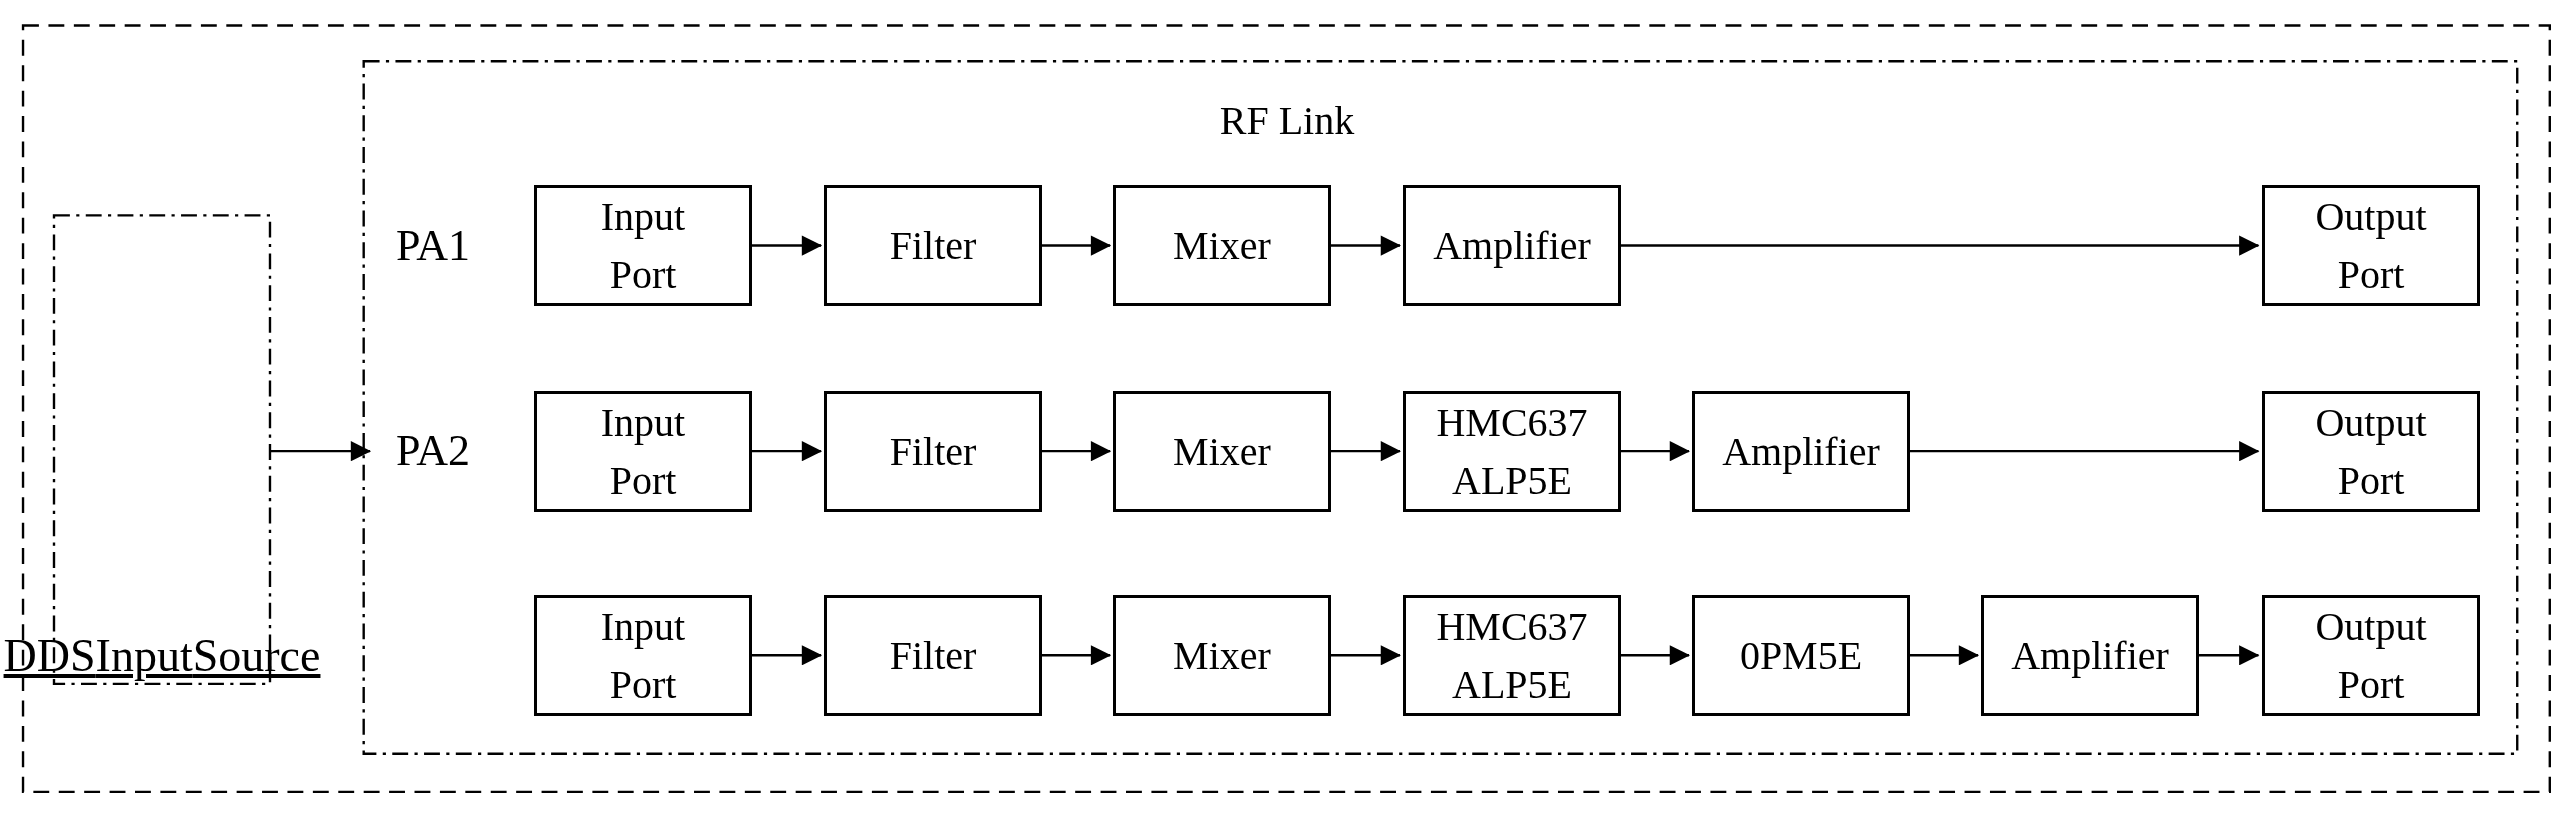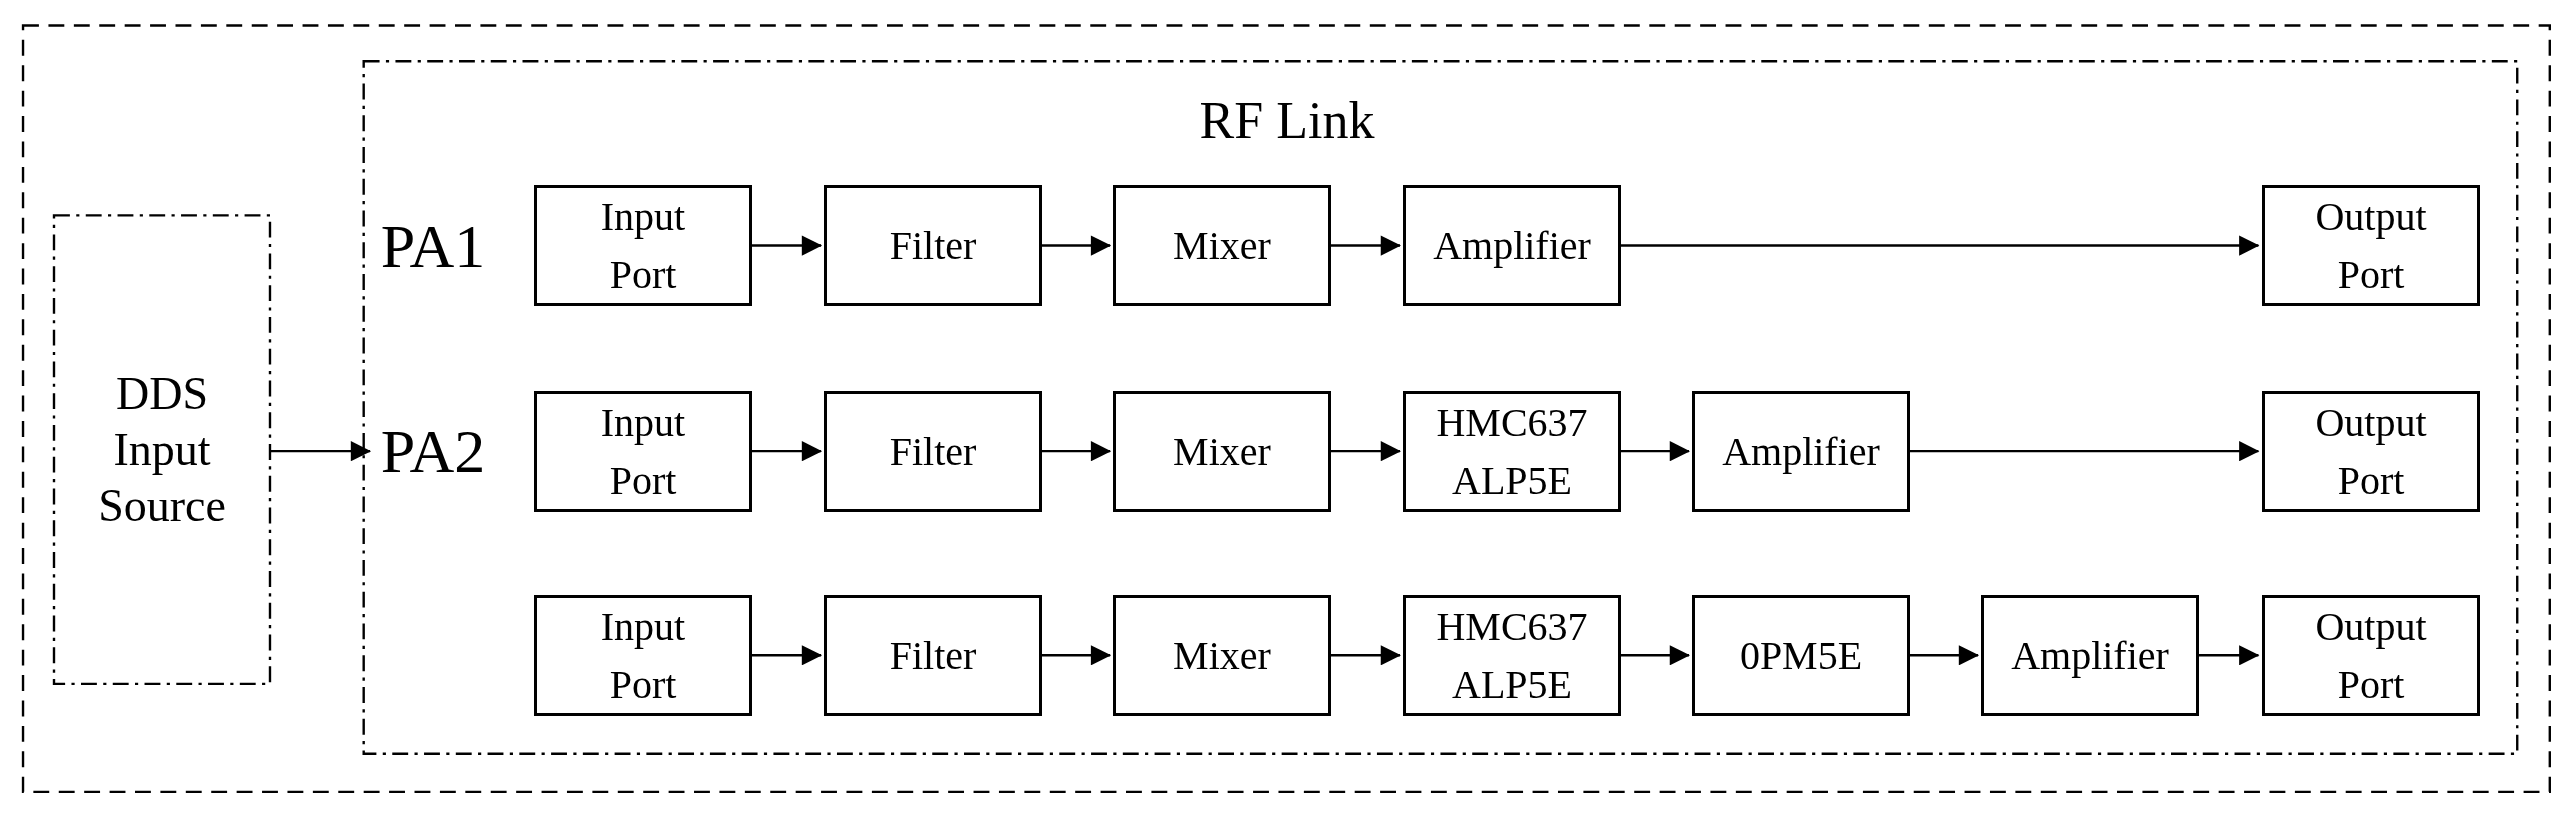--- a/index.html
+++ b/index.html
@@ -39,48 +39,49 @@
     font-size: 40px;
     line-height: 58px;
     white-space: nowrap;
   }
   .float-label {
     position: absolute;
     width: 238px;
     height: 64px;
     line-height: 64px;
     text-align: center;
-    font-size: 62px;
+    font-size: 44px;
     white-space: nowrap;
   }
   .rf-title {
     position: absolute;
     left: 1128px;
     top: 89px;
     width: 318px;
     height: 64px;
     line-height: 64px;
     text-align: center;
-    font-size: 52px;
+    font-size: 40px;
     white-space: nowrap;
   }
   .dds-text {
     position: absolute;
     left: 54px;
     top: 215px;
     width: 216px;
     height: 469px;
     display: flex;
-    flex-direction: column;
-    align-items: center;
+    flex-direction: row;
+    align-items: flex-end;
     justify-content: center;
     text-align: center;
     font-size: 46px;
     line-height: 56px;
     white-space: nowrap;
+    text-decoration: underline;
   }
   .border-line { fill: none; stroke: #000000; stroke-width: 3; }
   .dash    { stroke-dasharray: 20 12; }
   .dashdot { stroke-dasharray: 20 8 4 8; }
   .conn    { stroke: #000000; stroke-width: 3; }
 </style>
 </head>
 <body>
 
 <div id="canvas">

